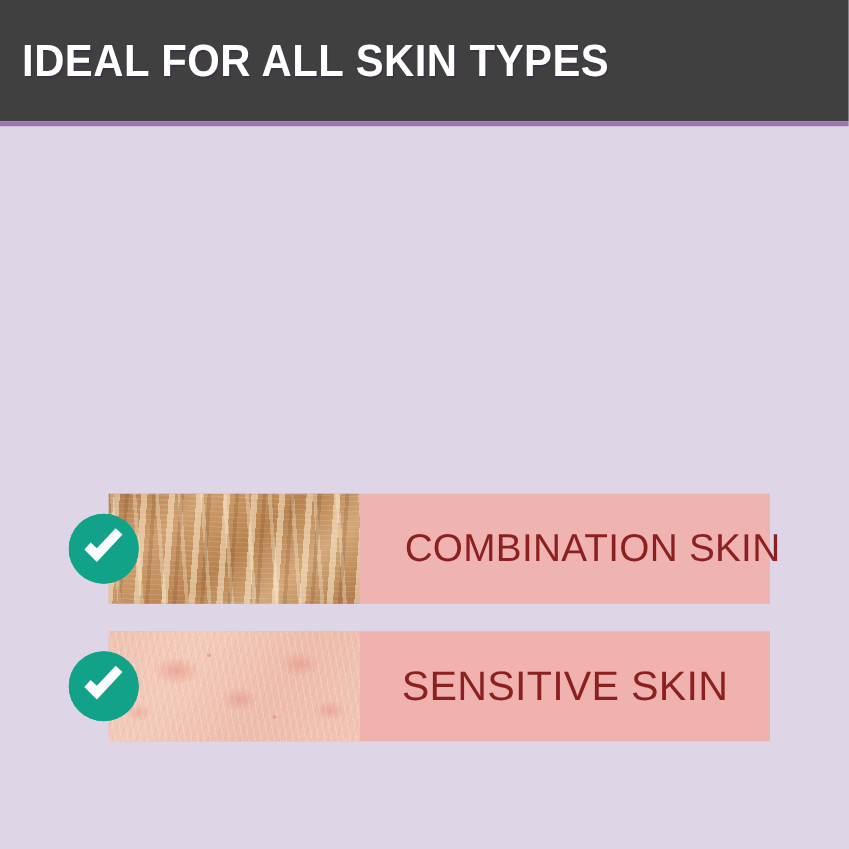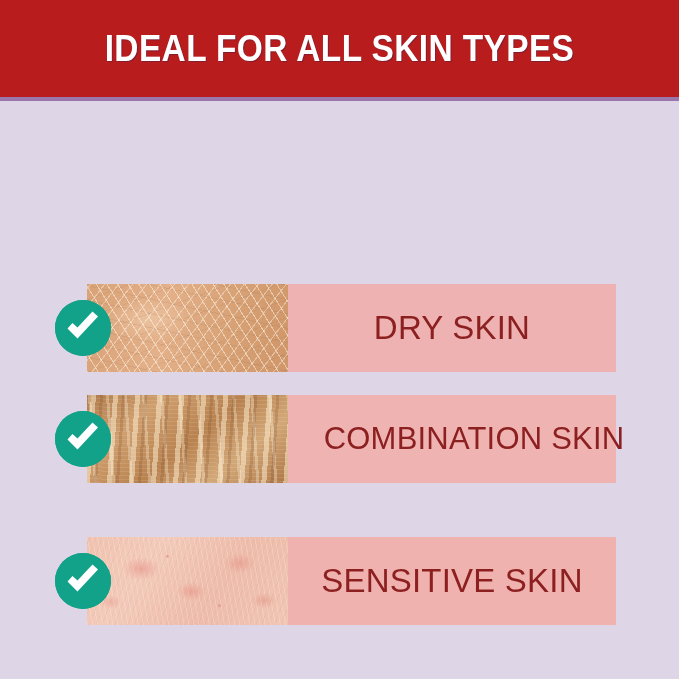--- a/index.html
+++ b/index.html
@@ -21,24 +21,23 @@
     background: #ded5e6;
   }
 
   
   .header {
     position: absolute;
     left: 0;
     top: 0;
     width: 679px;
     height: 97px;
-    background: #b91c1c;
+    background: #404040;
     display: flex;
     align-items: center;
-    justify-content: center;
     box-sizing: border-box;
   }
   .header-underline {
     position: absolute;
     left: 0;
     top: 97px;
     width: 679px;
     height: 4px;
     background: #9a76ad;
   }
@@ -65,21 +64,21 @@
   }
   .row {
     position: absolute;
     left: 87px;
     width: 529px;
     height: 88px;
   }
   .row-1 { top: 73px; }
   .row-2 { top: 183px; }
   .row-3 { top: 294px; }
-  .row-4 { top: 404px; margin-top: 32px; }
+  .row-4 { top: 404px; }
 
   
   .row-bar {
     position: absolute;
     left: 0;
     top: 0;
     width: 529px;
     height: 88px;
     background: #eeb0b0;
   }
@@ -200,31 +199,20 @@
 <div id="page">
 
   <div class="header">
     <div class="header-title">IDEAL FOR ALL SKIN TYPES</div>
   </div>
   <div class="header-underline"></div>
 
   <div class="rows">
 
 
-    <div class="row row-2">
-      <div class="row-bar tone-b"></div>
-      <div class="swatch swatch-dry"></div>
-      <div class="check-badge">
-        <svg viewBox="0 0 56 56" xmlns="http://www.w3.org/2000/svg">
-          <circle cx="28" cy="28" r="28" fill="#12a289"></circle>
-          <path d="M12.5 28.5 L22.5 38.5 L43 16.5 L37.5 11.5 L22.5 27.5 L17.5 23 Z" fill="#ffffff"></path>
-        </svg>
-      </div>
-      <div class="row-label">DRY SKIN</div>
-    </div>
 
     <div class="row row-3">
       <div class="row-bar tone-c"></div>
       <div class="swatch swatch-combination"></div>
       <div class="check-badge">
         <svg viewBox="0 0 56 56" xmlns="http://www.w3.org/2000/svg">
           <circle cx="28" cy="28" r="28" fill="#12a289"></circle>
           <path d="M12.5 28.5 L22.5 38.5 L43 16.5 L37.5 11.5 L22.5 27.5 L17.5 23 Z" fill="#ffffff"></path>
         </svg>
       </div>

